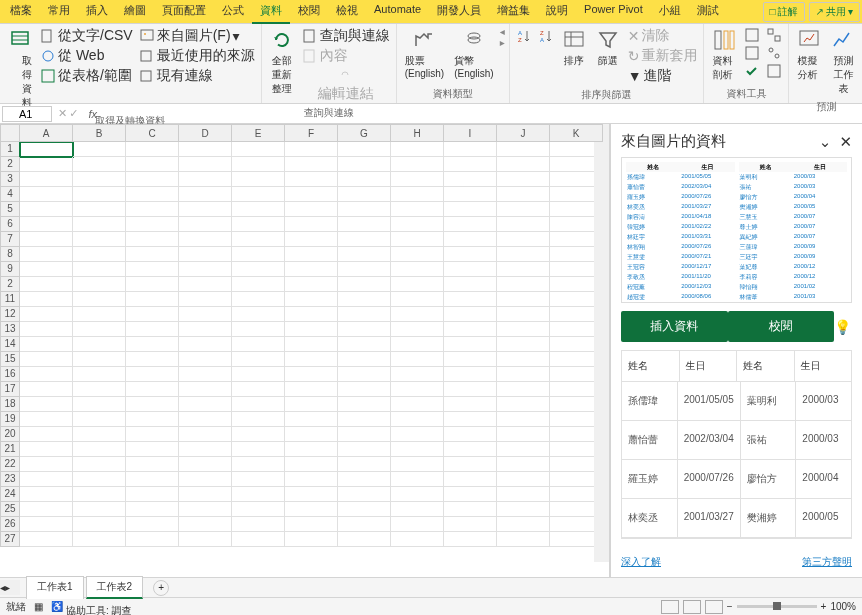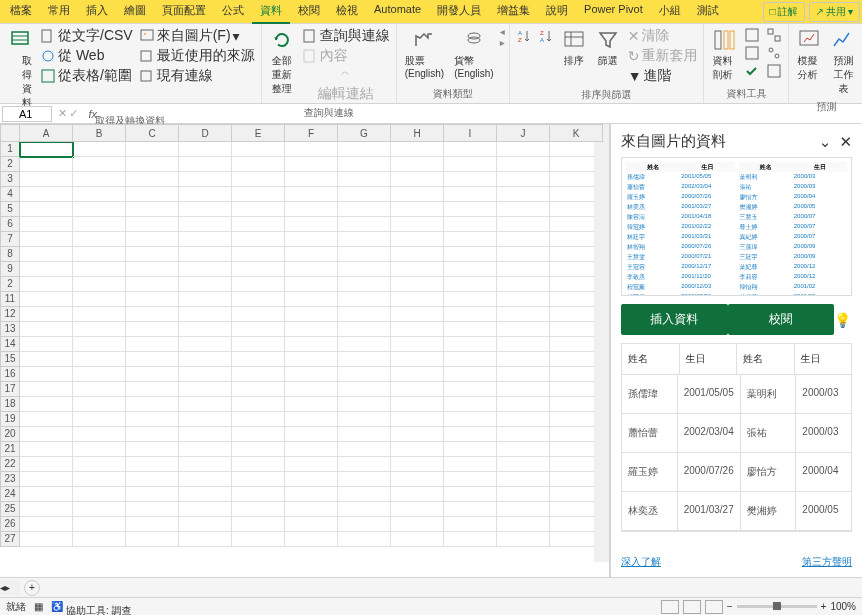--- a/index.html
+++ b/index.html
@@ -44,21 +44,21 @@
 .ptc{flex:1;color:#1a7dc4;padding:0.5px 1px;white-space:nowrap;overflow:hidden;}
 .pth{color:#000;font-weight:bold;text-align:center;background:#f9f9f9;}
 .pbtns{display:flex;align-items:center;margin-bottom:8px;}
 .pbt{flex:1;padding:7px;text-align:center;background:#0f703b;color:#fff;font-size:12px;cursor:pointer;border-radius:2px;}
 .bulb{width:18px;color:#888;font-size:14px;}
 .dtable{border:1px solid #e0e0e0;font-size:11px;}
 .drow{display:flex;border-bottom:1px solid #e0e0e0;}
 .dcell{flex:1;padding:12px 6px;border-right:1px solid #e0e0e0;color:#555;font-size:10px;}
 .dcell:last-child{border-right:none;}
 .dhdr .dcell{padding:8px 6px;color:#333;}
-.plinks{display:flex;justify-content:space-between;margin-top:auto;padding-top:23px;font-size:10px;}
+.plinks{display:flex;justify-content:space-between;margin-top:auto;padding-top:16px;font-size:10px;}
 .plinks a{color:#1a7dc4;text-decoration:underline;cursor:pointer;}
 .sheets{height:20px;display:flex;align-items:center;background:#f5f5f5;border-top:1px solid #d4d4d4;font-size:10px;}
 .sheet-nav{display:flex;gap:2px;padding:0 6px;}
 .sheet-tab{padding:3px 10px;border:1px solid #ccc;border-bottom:none;background:#fff;cursor:pointer;}
 .sheet-tab.active{border-bottom:2px solid #107c41;font-weight:500;}
 .addsheet{width:16px;height:16px;border:1px solid #ccc;border-radius:50%;text-align:center;line-height:13px;margin-left:4px;cursor:pointer;}
 .status{height:18px;display:flex;align-items:center;background:#f5f5f5;border-top:1px solid #d4d4d4;font-size:10px;padding:0 6px;}
 .status-right{margin-left:auto;display:flex;align-items:center;gap:4px;}
 .zoom-slider{width:80px;height:3px;background:#ccc;position:relative;}
 .zoom-thumb{width:8px;height:8px;background:#666;position:absolute;top:-3px;left:36px;}
@@ -923,20 +923,24 @@
       <a>第三方聲明</a>
     </div>
   </div>
 </div>
 
 <div class="sheets">
   <div class="scroll-h" style="position:static;width:20px;">
     <span>◂</span>
     <span>▸</span>
   </div>
+  <div class="sheet-nav" id="sheettabs">
+      <div class="sheet-tab">工作表1</div>
+      <div class="sheet-tab active">工作表2</div>
+    </div>
   <div class="addsheet">+</div>
   <div style="flex:1;"></div>
 </div>
 
 <div class="status">
   <span>就緒</span>
   <span style="margin:0 8px;">▦</span>
   <span>♿</span>
   <span style="margin-left:2px;margin-top:8px;">協助工具: 調查</span>
   <div class="status-right">

